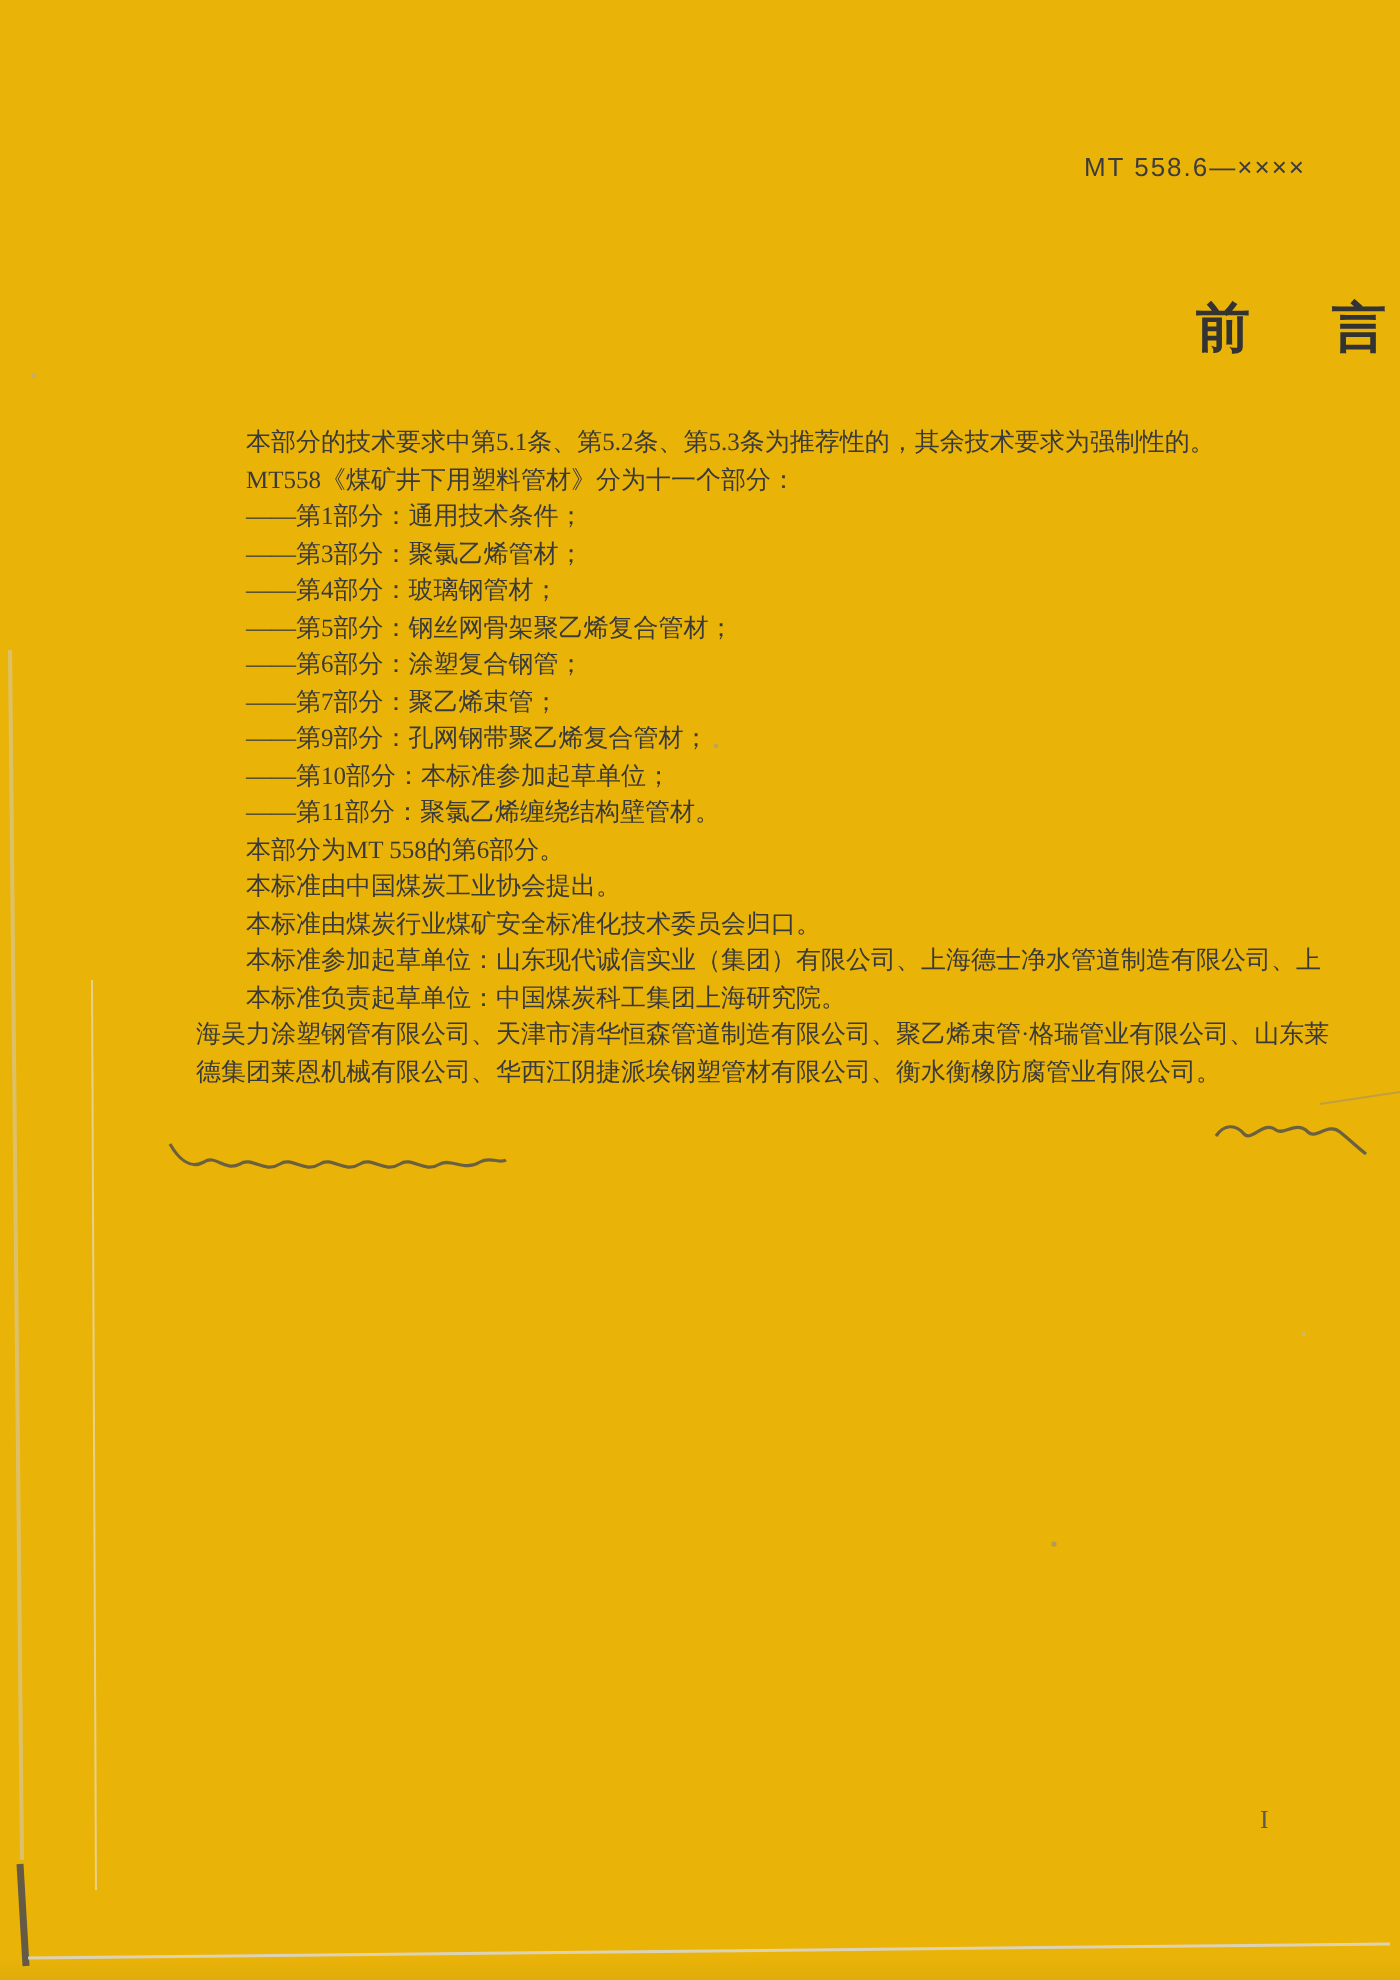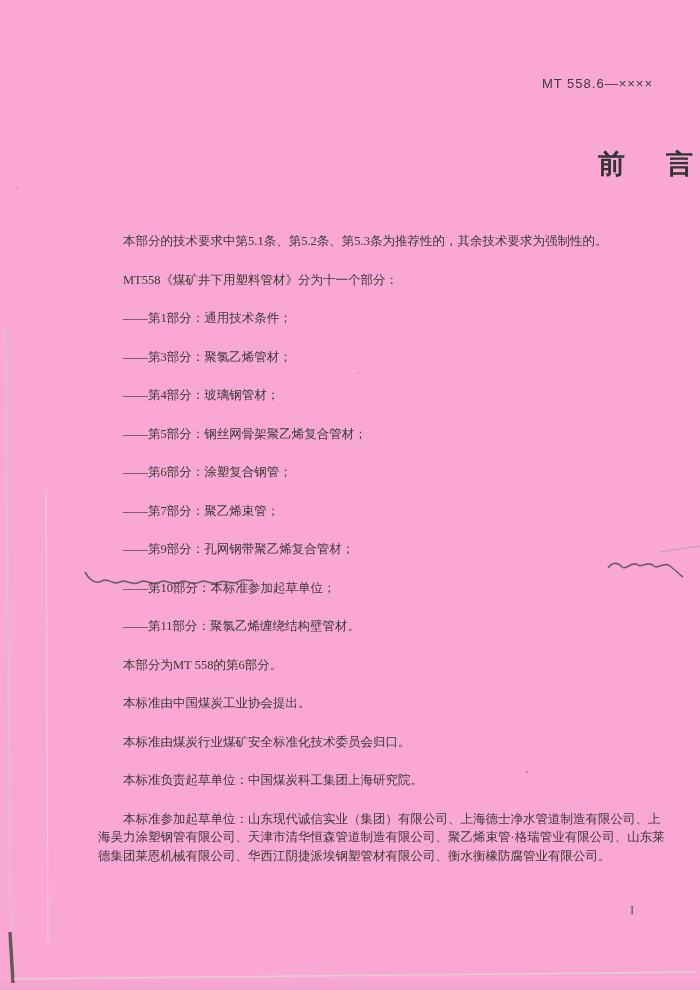--- a/index.html
+++ b/index.html
@@ -15,60 +15,60 @@
     position:absolute;top:146px;left:0;width:700px;margin:0;
     text-align:right;
     font-family:"Liberation Sans","DejaVu Sans",sans-serif;
     font-size:27px;font-weight:700;letter-spacing:7px;color:#333;
   }
   .bodytext{
     position:absolute;top:212px;left:98px;width:572px;
     font-size:12.5px;line-height:18.5px;color:#3a3a3a;
   }
   .ln{margin:0;padding:0;white-space:nowrap;}
-  .ind{text-indent:25px;margin-top:20px;}
+  .ind{text-indent:25px;}
   .pageno{
     position:absolute;top:902px;left:630px;
     font-size:13px;color:#5a5a5a;letter-spacing:1px;
   }
   .marks,.artifacts{
     position:absolute;top:0;left:0;width:700px;height:990px;
     pointer-events:none;
   }
   .bottom-shade{
     position:absolute;left:0;bottom:0;width:700px;height:12px;
     background:linear-gradient(to bottom,rgba(0,0,0,0),rgba(60,55,45,0.06));
   }
 </style>
 </head>
 <body>
 
-<div class="page" style="background: #f9a8d4;">
+<div class="page" style="background: #eab308;">
 
   <div class="header-code">MT 558.6—××××</div>
 
   <h1 class="title">前　言</h1>
 
   <div class="bodytext" style="color: rgb(58, 58, 58);">
     <p class="ln ind">本部分的技术要求中第5.1条、第5.2条、第5.3条为推荐性的，其余技术要求为强制性的。</p>
     <p class="ln ind">MT558《煤矿井下用塑料管材》分为十一个部分：</p>
     <p class="ln ind">——第1部分：通用技术条件；</p>
     <p class="ln ind">——第3部分：聚氯乙烯管材；</p>
     <p class="ln ind">——第4部分：玻璃钢管材；</p>
     <p class="ln ind">——第5部分：钢丝网骨架聚乙烯复合管材；</p>
     <p class="ln ind">——第6部分：涂塑复合钢管；</p>
     <p class="ln ind">——第7部分：聚乙烯束管；</p>
     <p class="ln ind">——第9部分：孔网钢带聚乙烯复合管材；</p>
     <p class="ln ind">——第10部分：本标准参加起草单位；</p>
     <p class="ln ind">——第11部分：聚氯乙烯缠绕结构壁管材。</p>
     <p class="ln ind">本部分为MT 558的第6部分。</p>
     <p class="ln ind">本标准由中国煤炭工业协会提出。</p>
     <p class="ln ind">本标准由煤炭行业煤矿安全标准化技术委员会归口。</p>
+    <p class="ln ind">本标准参加起草单位：山东现代诚信实业（集团）有限公司、上海德士净水管道制造有限公司、上</p>
     <p class="ln ind">本标准负责起草单位：中国煤炭科工集团上海研究院。</p>
-    <p class="ln ind">本标准参加起草单位：山东现代诚信实业（集团）有限公司、上海德士净水管道制造有限公司、上</p>
     <p class="ln">海吴力涂塑钢管有限公司、天津市清华恒森管道制造有限公司、聚乙烯束管·格瑞管业有限公司、山东莱</p>
     <p class="ln">德集团莱恩机械有限公司、华西江阴捷派埃钢塑管材有限公司、衡水衡橡防腐管业有限公司。</p>
   </div>
 
   <svg class="marks" viewBox="0 0 700 990" aria-hidden="true">
 
     <path d="M608,568 C612,562 618,562 622,567 C626,571 632,560 638,565 C642,568 648,560 654,566 C658,570 664,561 670,566 C675,570 679,574 683,577" fill="none" stroke="#4c4c4c" stroke-width="1.6" opacity="0.8"></path>
 
     <path d="M660,552 L700,546" fill="none" stroke="#8a8a8a" stroke-width="1" opacity="0.45"></path>
 

